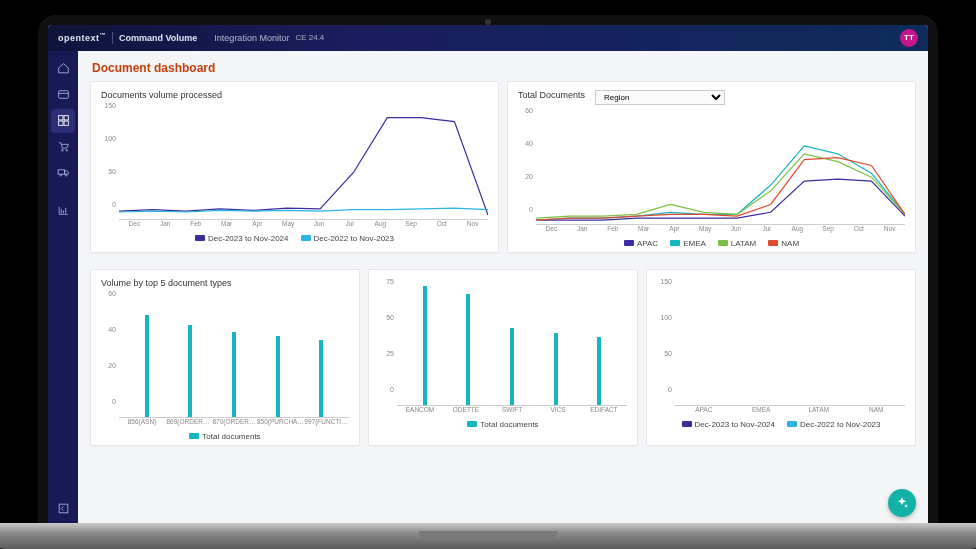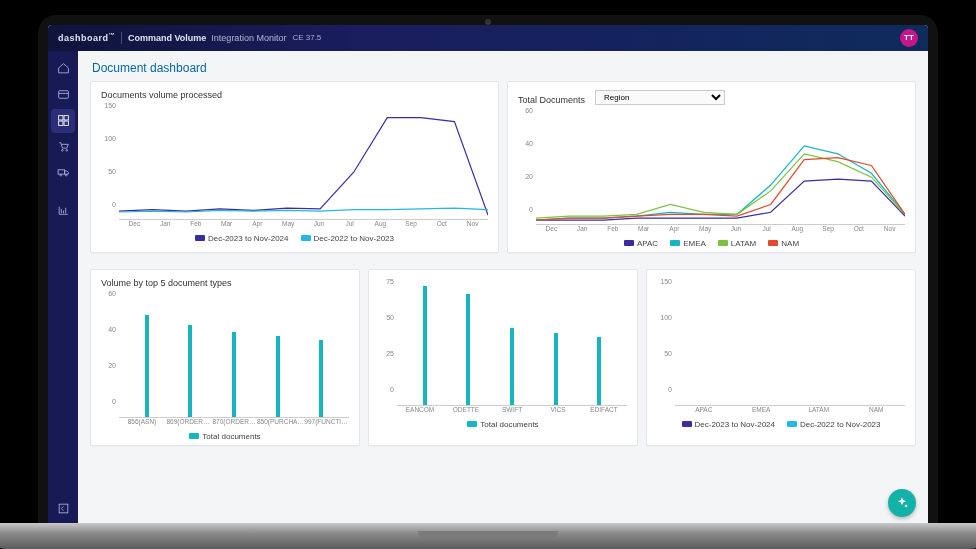--- a/index.html
+++ b/index.html
@@ -31,21 +31,21 @@
 
 .topbar {
   height: 26px; background: linear-gradient(90deg, #0e143a 0%, #1a1d5e 35%, #0e2b5c 100%);
   display: flex; align-items: center; color: #dfe3f3; font-size: 9px;
   padding: 0 10px;
 }
 .brand { font-weight: 700; letter-spacing: .5px; font-size: 9px; }
 .brand sup { font-size: 6px; }
 .divider-v { width:1px; height:12px; background:#4a4f7a; margin:0 6px; }
 .topbar .title-strong { font-weight: 600; }
-.topbar .title-light { opacity: .75; margin-left: 5px; }
+.topbar .title-light { opacity: .75; margin-left: 17px; }
 .topbar .ver { opacity: .7; margin-left: 6px; font-size: 8px; }
 .avatar { margin-left: auto; width: 18px; height: 18px; border-radius: 50%;
   background: #c5178b; color:#fff; display:flex; align-items:center; justify-content:center;
   font-size: 8px; font-weight:600; }
 
 .shell { position:absolute; top:26px; left:0; right:0; bottom:0; display:flex; }
 
 .sidebar {
   width: 30px; background: #181a55; display:flex; flex-direction:column; align-items:center;
   padding-top: 6px; gap: 2px;
@@ -53,30 +53,30 @@
 .side-ico {
   width: 24px; height: 24px; display:flex; align-items:center; justify-content:center;
   color:#aab0e0; cursor:pointer; border-radius:4px;
 }
 .side-ico.active { background:#2c2f78; color:#fff; }
 .side-ico svg { width:13px; height:13px; stroke:currentColor; fill:none; stroke-width:1.6; }
 .side-sep { flex:1; }
 .side-bottom { margin-bottom:8px; }
 
 .main { flex:1; padding: 8px 12px 12px 12px; overflow:hidden; }
-.page-title { font-size: 12px; color:#0369a1; margin: 2px 0 6px 2px; font-weight: 400;}
+.page-title { font-size: 12px; color:#c2410c; margin: 2px 0 6px 2px; font-weight: 700;}
 
 .grid { display:grid; grid-template-columns: 5fr 5fr; grid-template-rows: auto auto; gap: 8px; }
 .row2 { display:grid; grid-template-columns: 1fr 1fr 1fr; gap:8px; }
 
 .card {
   background:#fff; border:1px solid #e4e6ec; border-radius:2px; padding: 8px 10px 4px 10px;
   box-shadow: 0 1px 1px rgba(0,0,0,0.03);
 }
-.card-head { display:flex; align-items:flex-end; gap:10px; margin-bottom: 2px; }
+.card-head { display:flex; align-items:flex-start; gap:10px; margin-bottom: 2px; }
 .card-title { font-size: 9px; color:#333; font-weight:500; }
 .card select { font-size:8px; padding:1px 4px; border:1px solid #c8cbd4; background:#fafafa; width:130px; }
 
 .chart { position:relative; height: 118px; display:flex; }
 .chart.small { height: 128px; }
 .y-axis { width:18px; display:flex; flex-direction:column; justify-content:space-between;
   font-size:7px; color:#888; text-align:right; padding-right:3px; padding-bottom:12px; }
 .plot { flex:1; position:relative; border-bottom:1px solid #ccc; }
 .x-axis { position:absolute; left:18px; right:0; bottom:-12px; height:12px; display:flex; }
 .x-axis span { flex:1; text-align:center; font-size:6.5px; color:#888; white-space:nowrap; overflow:hidden; }
@@ -101,26 +101,26 @@
 </head>
 <body>
 
 <div class="laptop">
   <div class="bezel">
     <div class="camera"></div>
     <div class="screen">
 
       <div class="topbar">
         <span class="brand">
-          <span>dashboard</span><sup>™</sup>
+          <span>opentext</span><sup>™</sup>
         </span>
         <span class="divider-v"></span>
         <span class="title-strong">Command Volume</span>
         <span class="title-light">Integration Monitor</span>
-        <span class="ver">CE 37.5</span>
+        <span class="ver">CE 24.4</span>
         <div class="avatar">
           <span>TT</span>
         </div>
       </div>
 
       <div class="shell">
         <div class="sidebar">
           <div class="side-ico">
               <svg viewBox="0 0 24 24">
                 <path d="M3 11 12 3l9 8v9H3z"></path>

